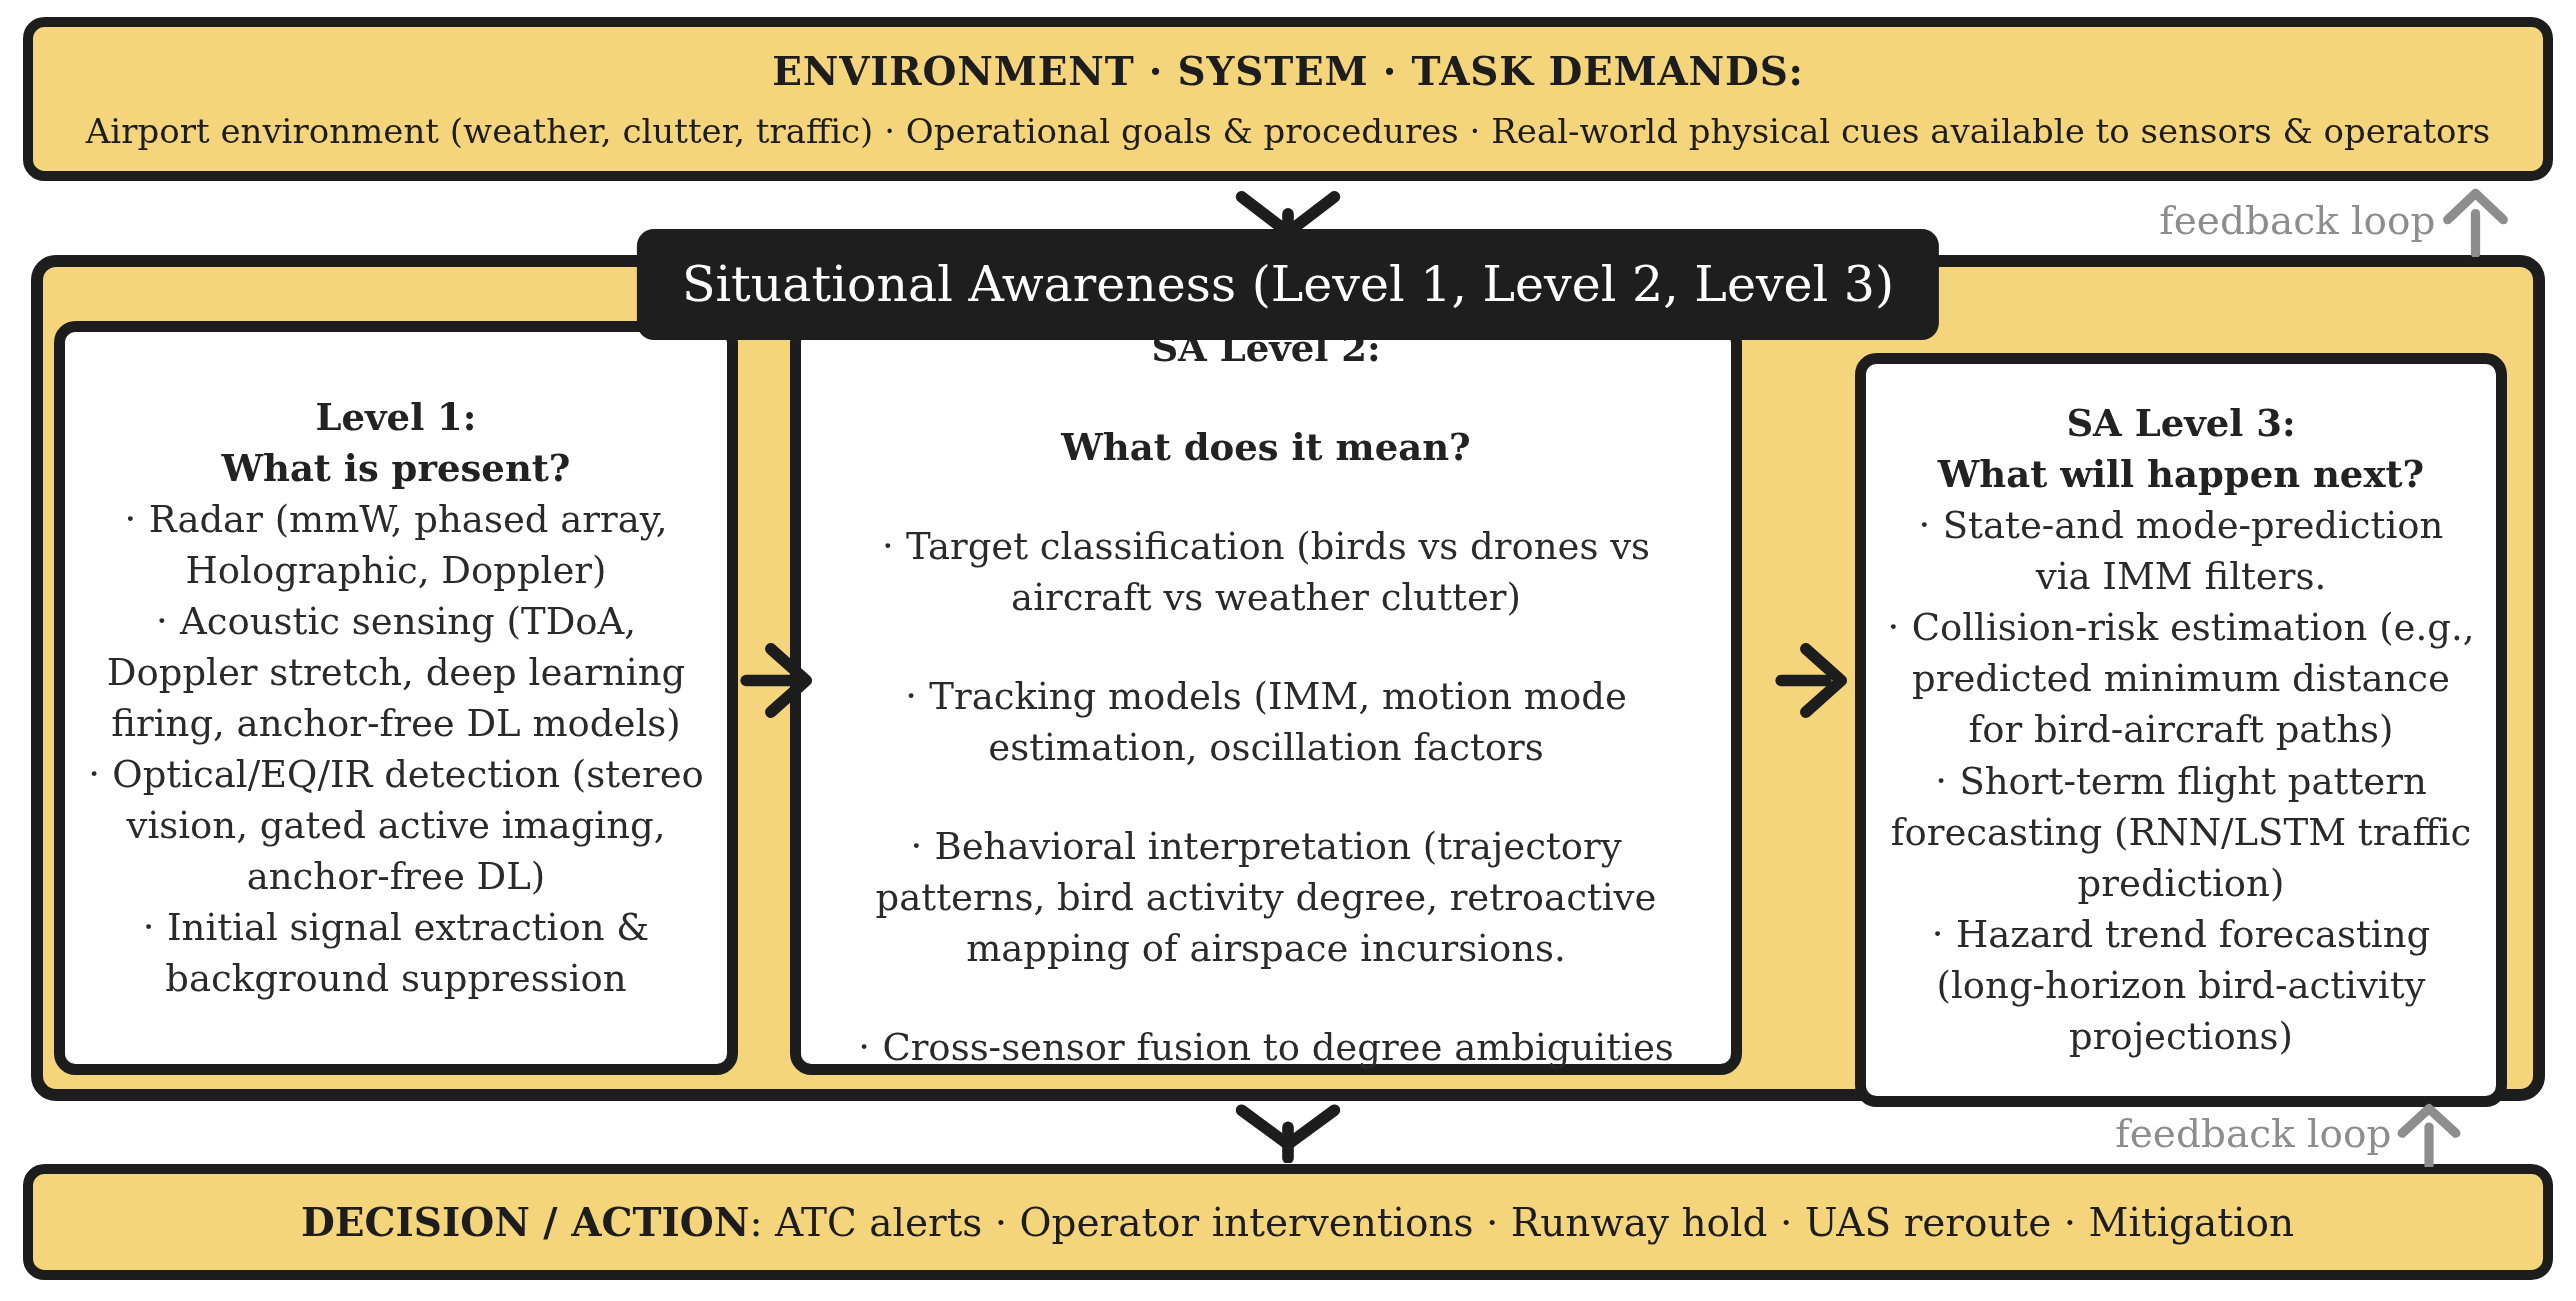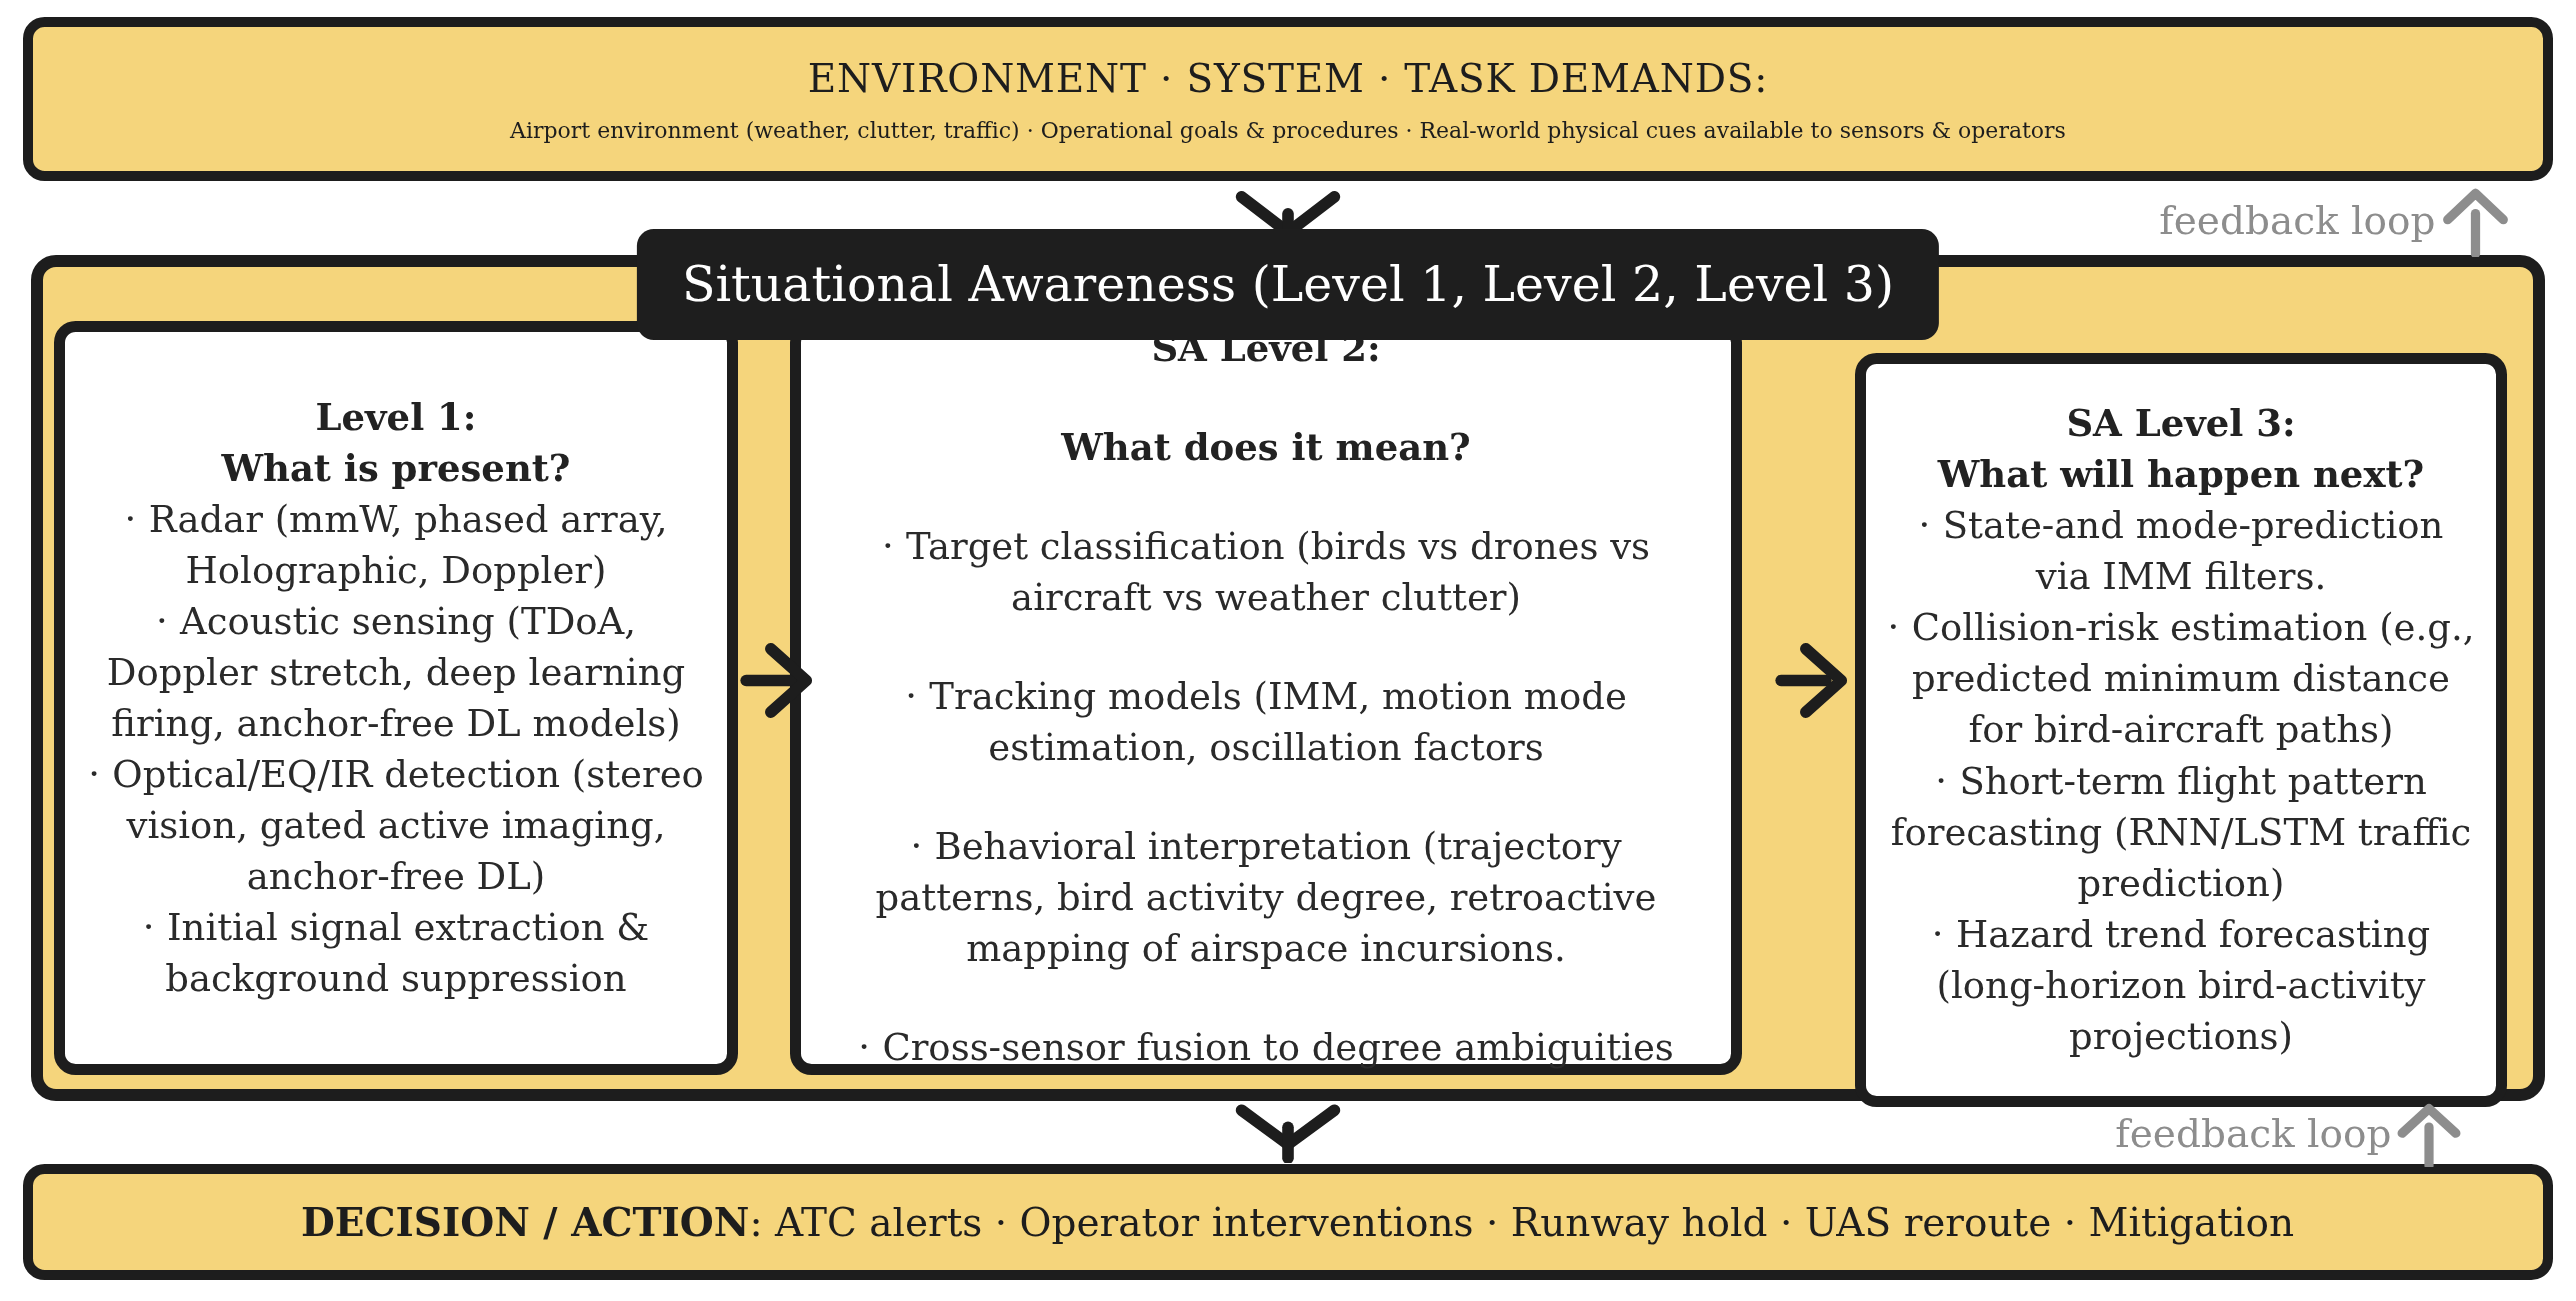--- a/index.html
+++ b/index.html
@@ -14,22 +14,22 @@
   .banner{
     position:absolute;
     box-sizing:border-box;
     background:#F5D57C;
     border:10.8px solid #1d1d1d;
     border-radius:21.6px;
     display:flex;flex-direction:column;justify-content:center;align-items:center;
     overflow:hidden;
   }
   .banner-top{left:23px;top:17px;width:2530px;height:164px;}
-  .banner-top .line1{font-weight:normal;font-size:39px;color:#1d1d1d;letter-spacing:0.8px;}
-  .banner-top .line2{font-size:22px;color:#1d1d1d;white-space:nowrap;margin-top:17px;}
+  .banner-top .line1{font-weight:bold;font-size:39px;color:#1d1d1d;letter-spacing:0.8px;}
+  .banner-top .line2{font-size:34px;color:#1d1d1d;white-space:nowrap;margin-top:17px;}
   .banner-bottom{left:23px;top:1164px;width:2530px;height:116px;}
   .banner-bottom .line{font-size:39px;color:#1d1d1d;white-space:nowrap;margin-left:19px;}
   .banner-bottom .bold{font-weight:bold;}
   .main-box{
     position:absolute;
     box-sizing:border-box;
     left:31px;top:255px;width:2514px;height:846px;
     background:#F5D57C;
     border:12.4px solid #1d1d1d;
     border-radius:25px;

